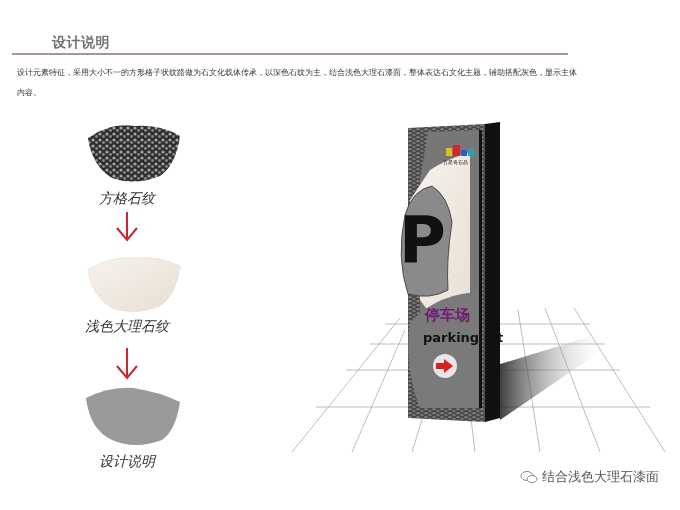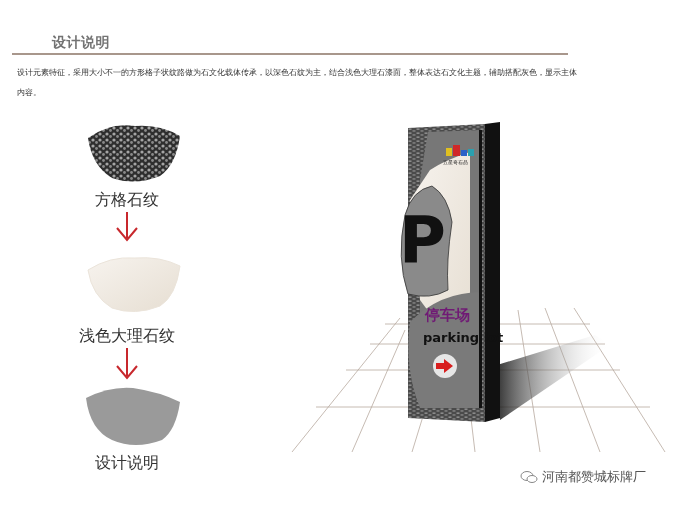--- a/index.html
+++ b/index.html
@@ -1,21 +1,21 @@
 <!DOCTYPE html>
 <html><head>
 <meta charset="utf-8">
 <style>
   html,body{margin:0;padding:0;background:#fff;}
   body{width:680px;height:510px;position:relative;overflow:hidden;font-family:"DejaVu Sans",sans-serif;}
   .title{position:absolute;left:17px;top:34px;font-size:14px;font-weight:bold;color:#737373;letter-spacing:0.5px;margin-left:35px;}
   .title-rule{position:absolute;left:12px;top:53px;width:556px;height:2px;background:#a8978c;}
   .desc{position:absolute;left:17px;top:63px;width:560px;font-size:8px;line-height:20px;color:#333;}
   .stage{position:absolute;left:0;top:0;width:680px;height:510px;}
-  .lbl{position:absolute;font-size:16px;color:#333;text-align:center;width:120px;}
+  .lbl{position:absolute;font-size:14px;color:#333;text-align:center;width:120px;font-style:italic;}
   .watermark{position:absolute;left:520px;top:468px;font-size:13px;color:#555;display:flex;align-items:center;gap:4px;}
   .wm-icon{width:18px;height:14px;}
 </style>
 </head>
 <body>
 
 <div class="title">设计说明</div>
 <div class="title-rule"></div>
 <div class="desc">设计元素特征，采用大小不一的方形格子状纹路做为石文化载体传承，以深色石纹为主，结合浅色大理石漆面，整体表达石文化主题，辅助搭配灰色，显示主体内容。</div>
 
@@ -102,22 +102,22 @@
     <polygon points="444,359 453,366 444,373" fill="#d81e1e"></polygon>
   </g>
 </svg>
 
 <div style="position:absolute;left:399px;top:208px;font-size:64px;font-weight:bold;color:#111;line-height:1;">P</div>
 <div style="position:absolute;left:425px;top:306px;font-size:15px;font-weight:bold;color:#701a75;">停车场</div>
 <div style="position:absolute;left:423px;top:330px;font-size:13px;font-weight:bold;color:#111;">parking lot</div>
 <div style="position:absolute;left:443px;top:159px;font-size:5px;color:#222;font-family:'DejaVu Serif',serif;">五星奇石品</div>
 
 <div class="lbl" style="left:67px;top:190px;">方格石纹</div>
-<div class="lbl" style="left:67px;top:326px;text-align:center;">浅色大理石纹</div>
+<div class="lbl" style="left:67px;top:318px;text-align:center;">浅色大理石纹</div>
 <div class="lbl" style="left:67px;top:453px;">设计说明</div>
 
 <div class="watermark">
   <svg class="wm-icon" viewBox="0 0 18 14">
     <ellipse cx="7" cy="6" rx="6" ry="4.5" fill="none" stroke="#888" stroke-width="1"></ellipse>
     <ellipse cx="12" cy="9" rx="5" ry="3.5" fill="#fff" stroke="#888" stroke-width="1"></ellipse>
   </svg>
-  <span>河南都赞城标牌厂</span>
+  <span>结合浅色大理石漆面</span>
 </div>
 
 </body></html>

